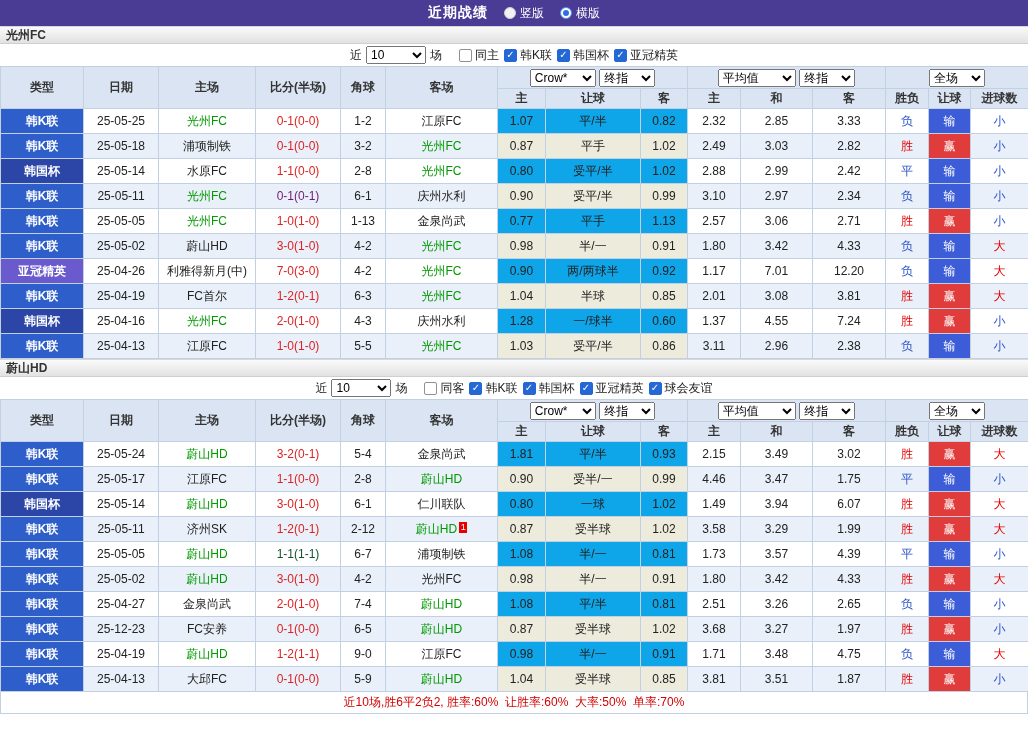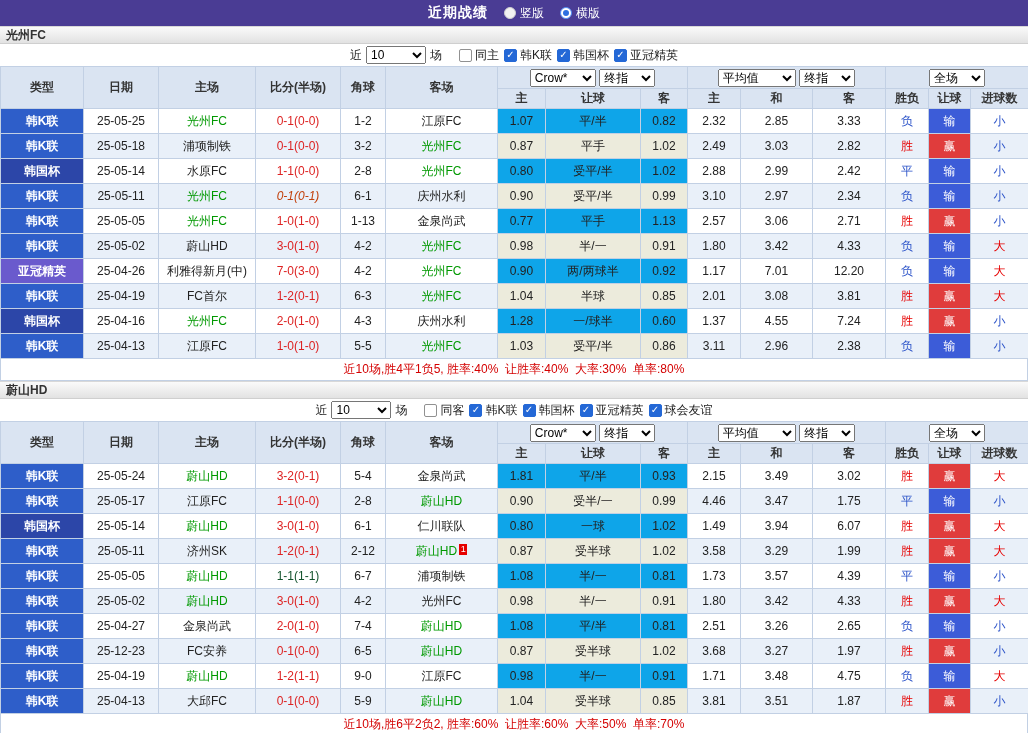--- a/index.html
+++ b/index.html
@@ -184,21 +184,21 @@
           <td>2.99</td>
           <td>2.42</td>
           <td style="color: rgb(42, 82, 200);">平</td>
           <td style="background: rgb(60, 92, 216); color: rgb(255, 255, 255);">输</td>
           <td style="color: rgb(42, 82, 200);">小</td>
         </tr>
         <tr class="alt">
           <td class="col-type" style="background: rgb(46, 94, 201);">韩K联</td>
           <td>25-05-11</td>
           <td class="team"><span style="color: rgb(0, 153, 0);">光州FC</span></td>
-          <td style="color: #c2410c; font-style: italic;">0-1(0-1)</td>
+          <td style="color: #701a75;">0-1(0-1)</td>
           <td>6-1</td>
           <td class="team"><span>庆州水利</span></td>
           <td class="hcap">0.90</td>
           <td class="hcap">受平/半</td>
           <td class="hcap">0.99</td>
           <td>3.10</td>
           <td>2.97</td>
           <td>2.34</td>
           <td style="color: rgb(42, 82, 200);">负</td>
           <td style="background: rgb(60, 92, 216); color: rgb(255, 255, 255);">输</td>
@@ -301,21 +301,20 @@
           <td class="hcap">0.86</td>
           <td>3.11</td>
           <td>2.96</td>
           <td>2.38</td>
           <td style="color: rgb(42, 82, 200);">负</td>
           <td style="background: rgb(60, 92, 216); color: rgb(255, 255, 255);">输</td>
           <td style="color: rgb(42, 82, 200);">小</td>
         </tr>
       </tbody>
   </table>
-  <div class="summary">近10场,胜4平1负5, 胜率:40%  让胜率:40%  大率:30%  单率:80%</div>
 </div>
 
 <div class="section">
   <div class="section-title">蔚山HD</div>
   <div class="filter-row">
     <span>近</span>
     <select class="sel w44"><option>10</option></select>
     <span>场</span>
     <span class="cb-wrap">
         <span class="cb-item">

